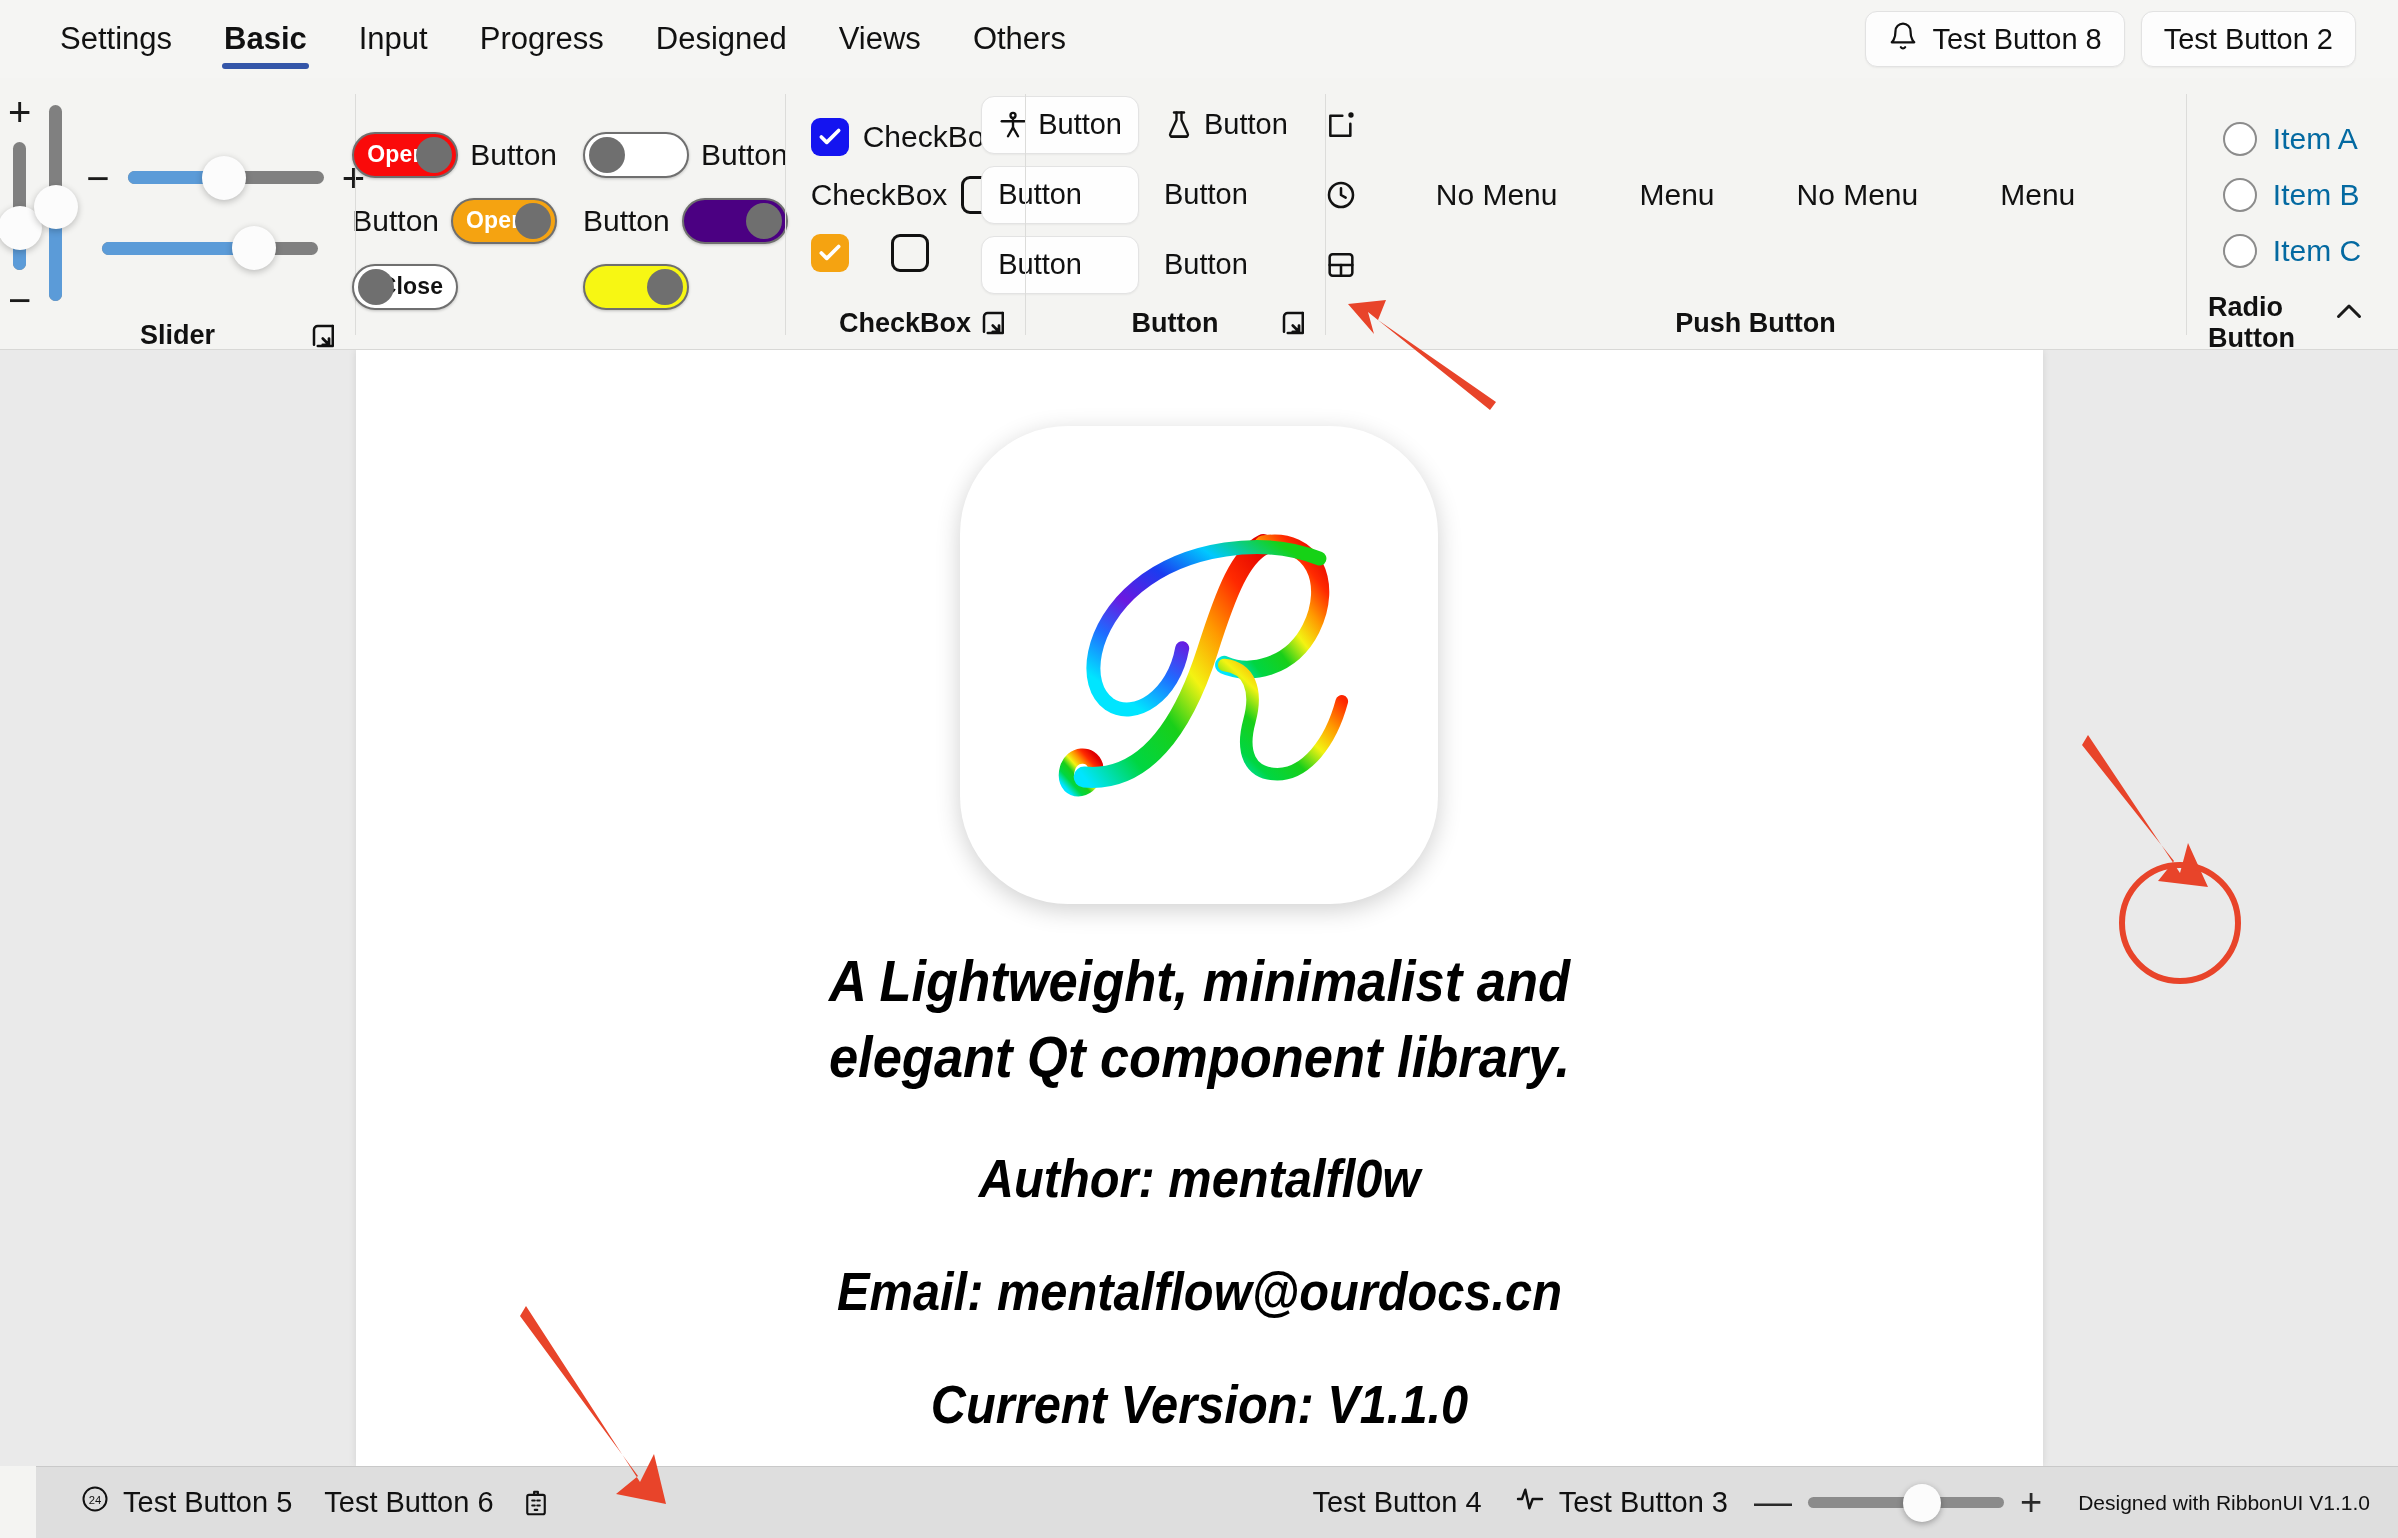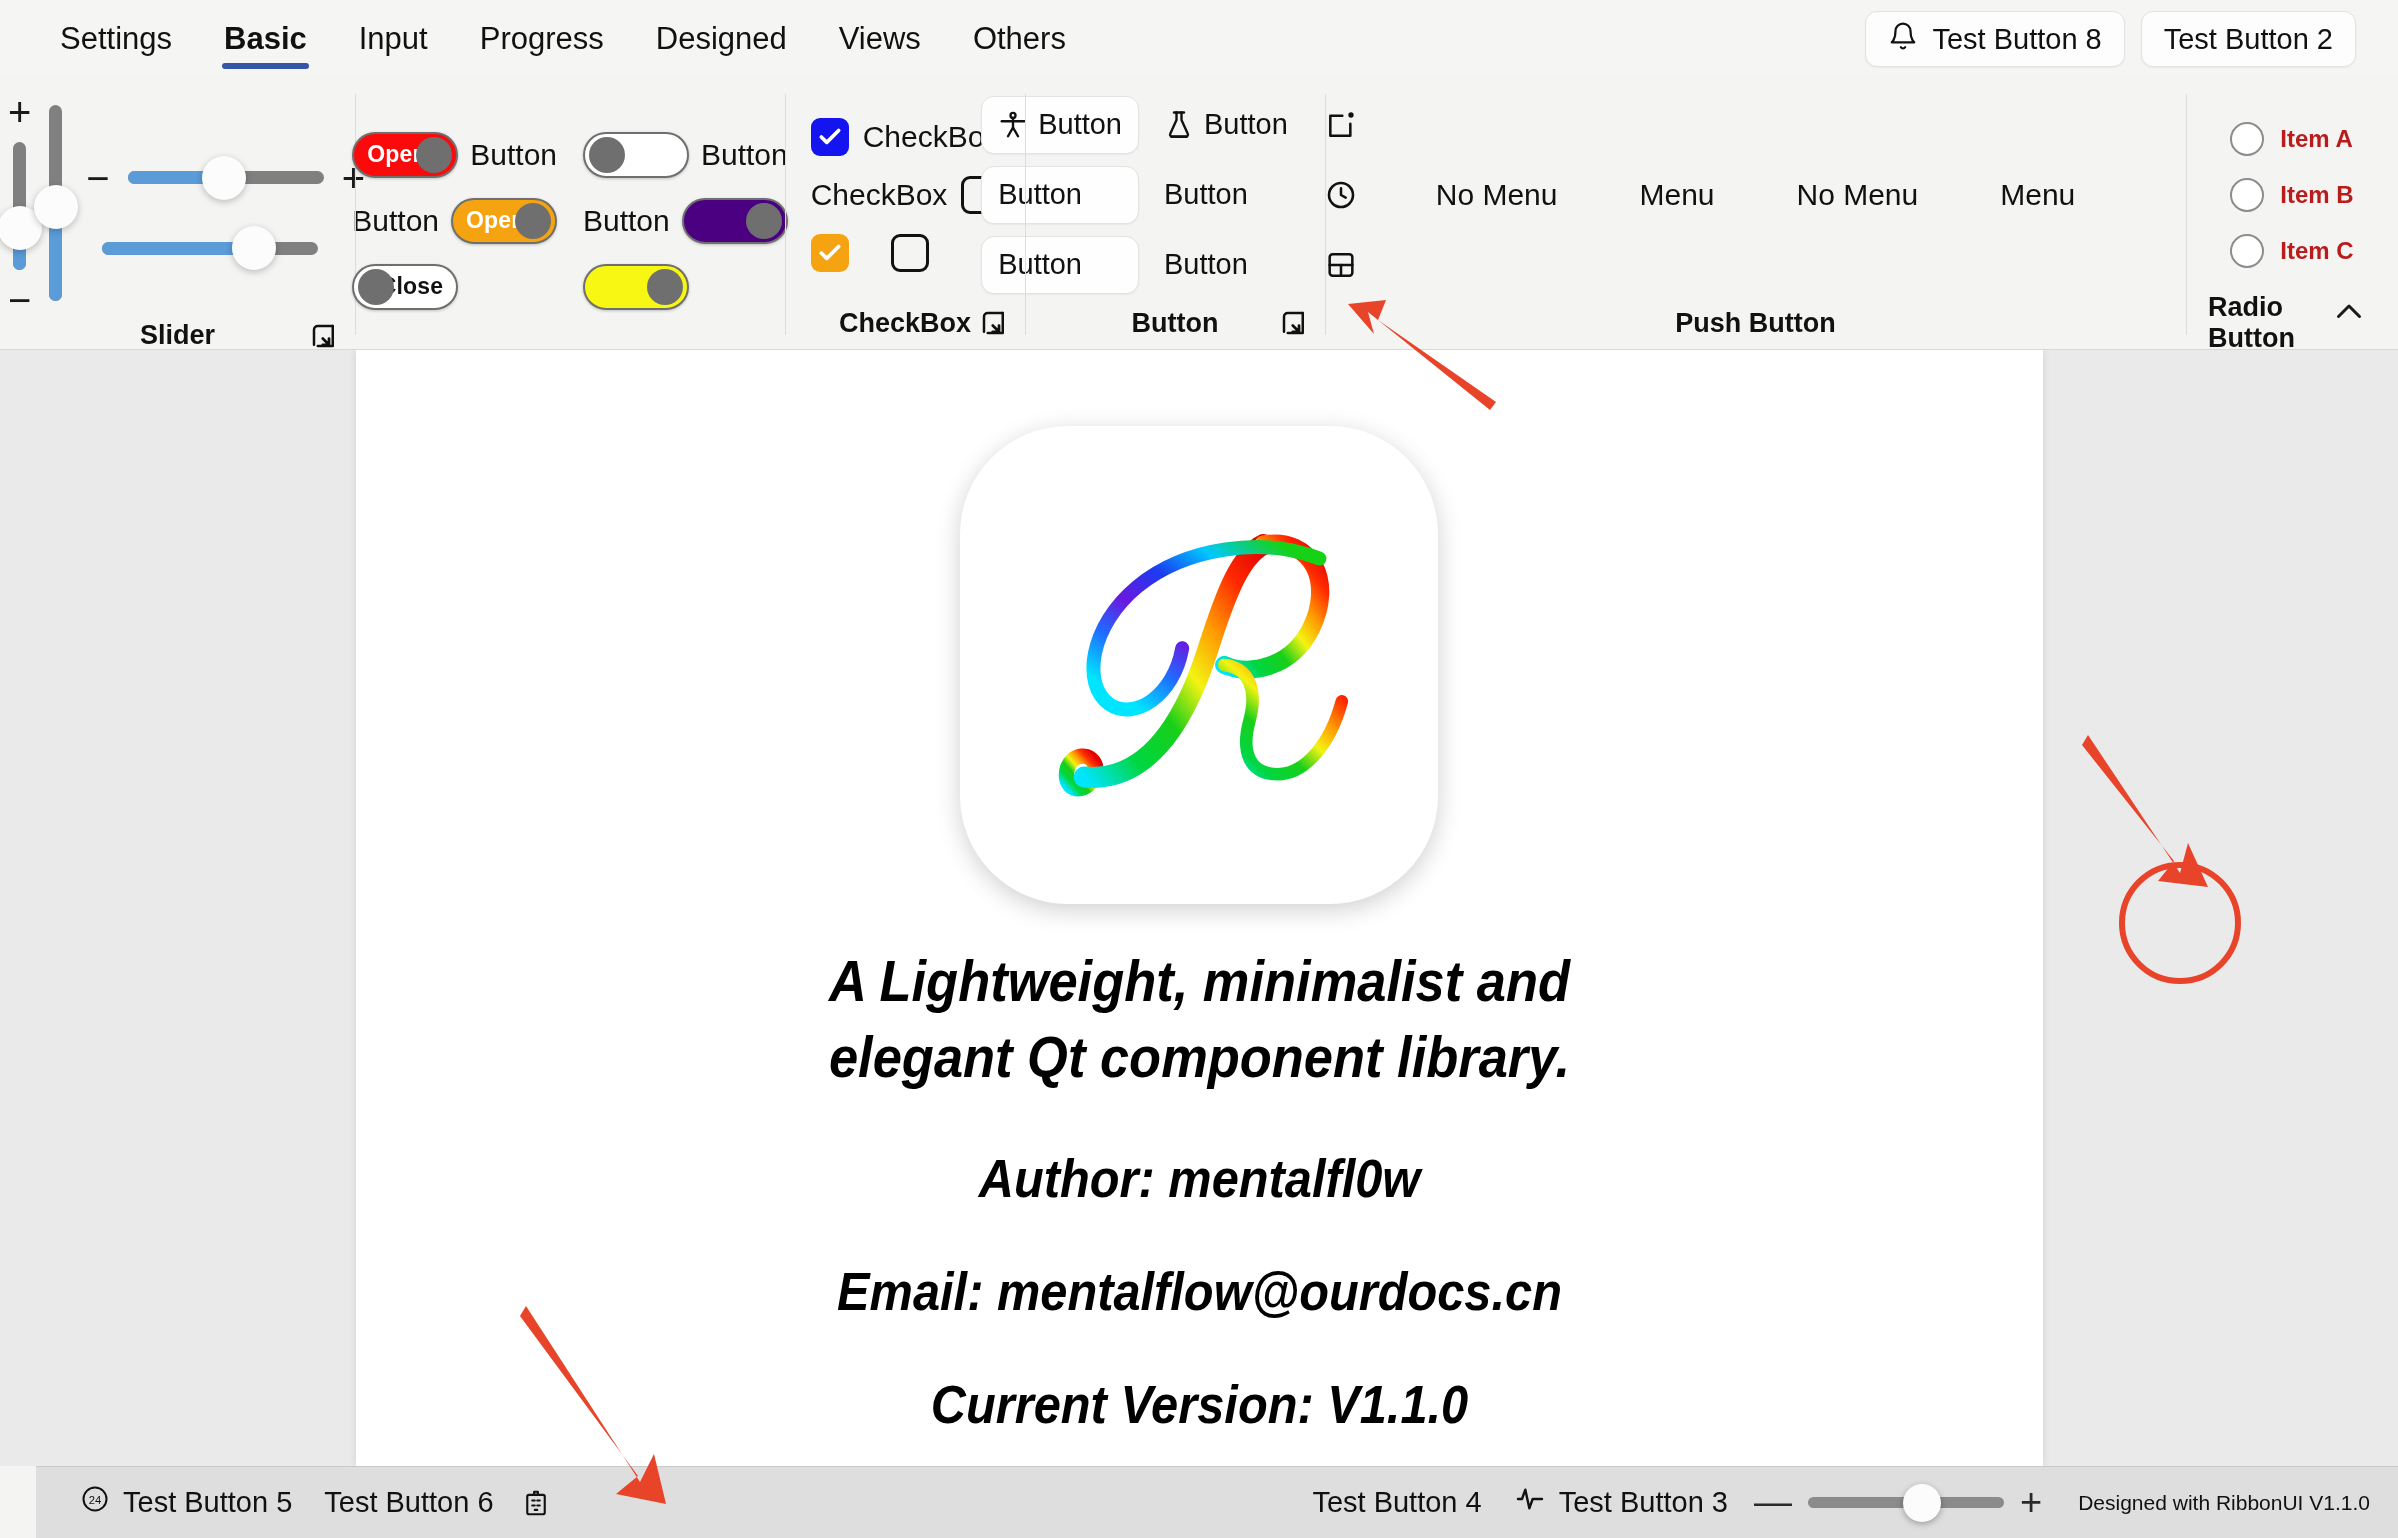--- a/index.html
+++ b/index.html
@@ -237,21 +237,21 @@
 
   
   .g-radio { width: 212px; }
   .radio-list { display: flex; flex-direction: column; gap: 22px; }
   .radio-row { display: flex; align-items: center; gap: 16px; cursor: pointer; }
   .radio-dot {
     width: 34px; height: 34px; border-radius: 50%;
     border: 2px solid #8c8c8c; background: #fff;
     flex: 0 0 auto;
   }
-  .radio-label { font-size: 24px; color: #b91c1c; white-space: nowrap; font-weight: bold; }
+  .radio-label { font-size: 30px; color: #0369a1; white-space: nowrap; }
 
   
   .ribbon-collapse {
     position: absolute; right: 26px; bottom: 14px;
     width: 46px; height: 46px;
     display: flex; align-items: center; justify-content: center;
     cursor: pointer; z-index: 5;
   }
 
   

